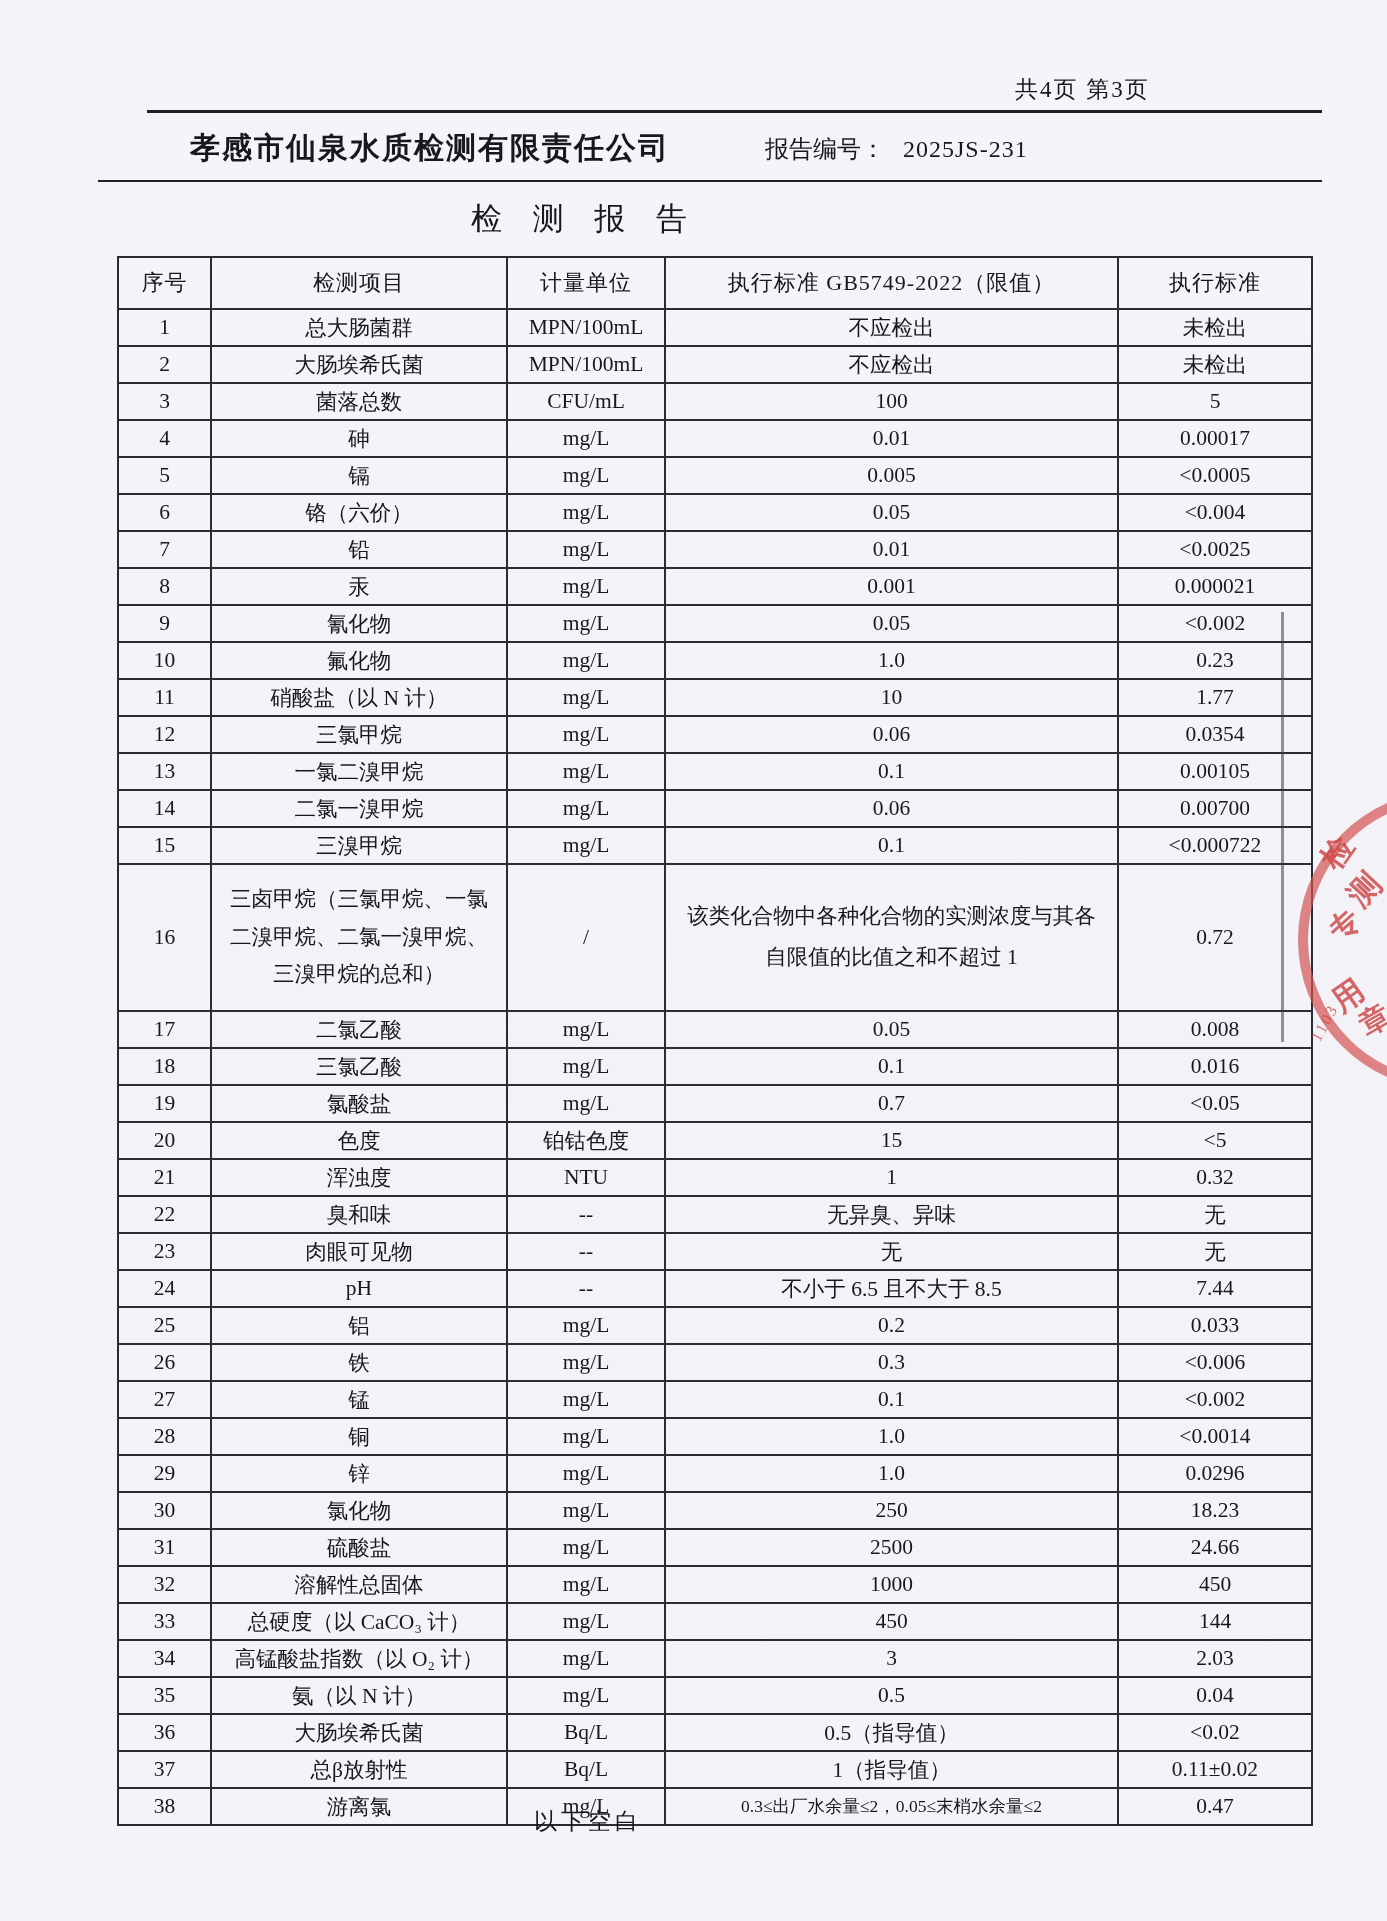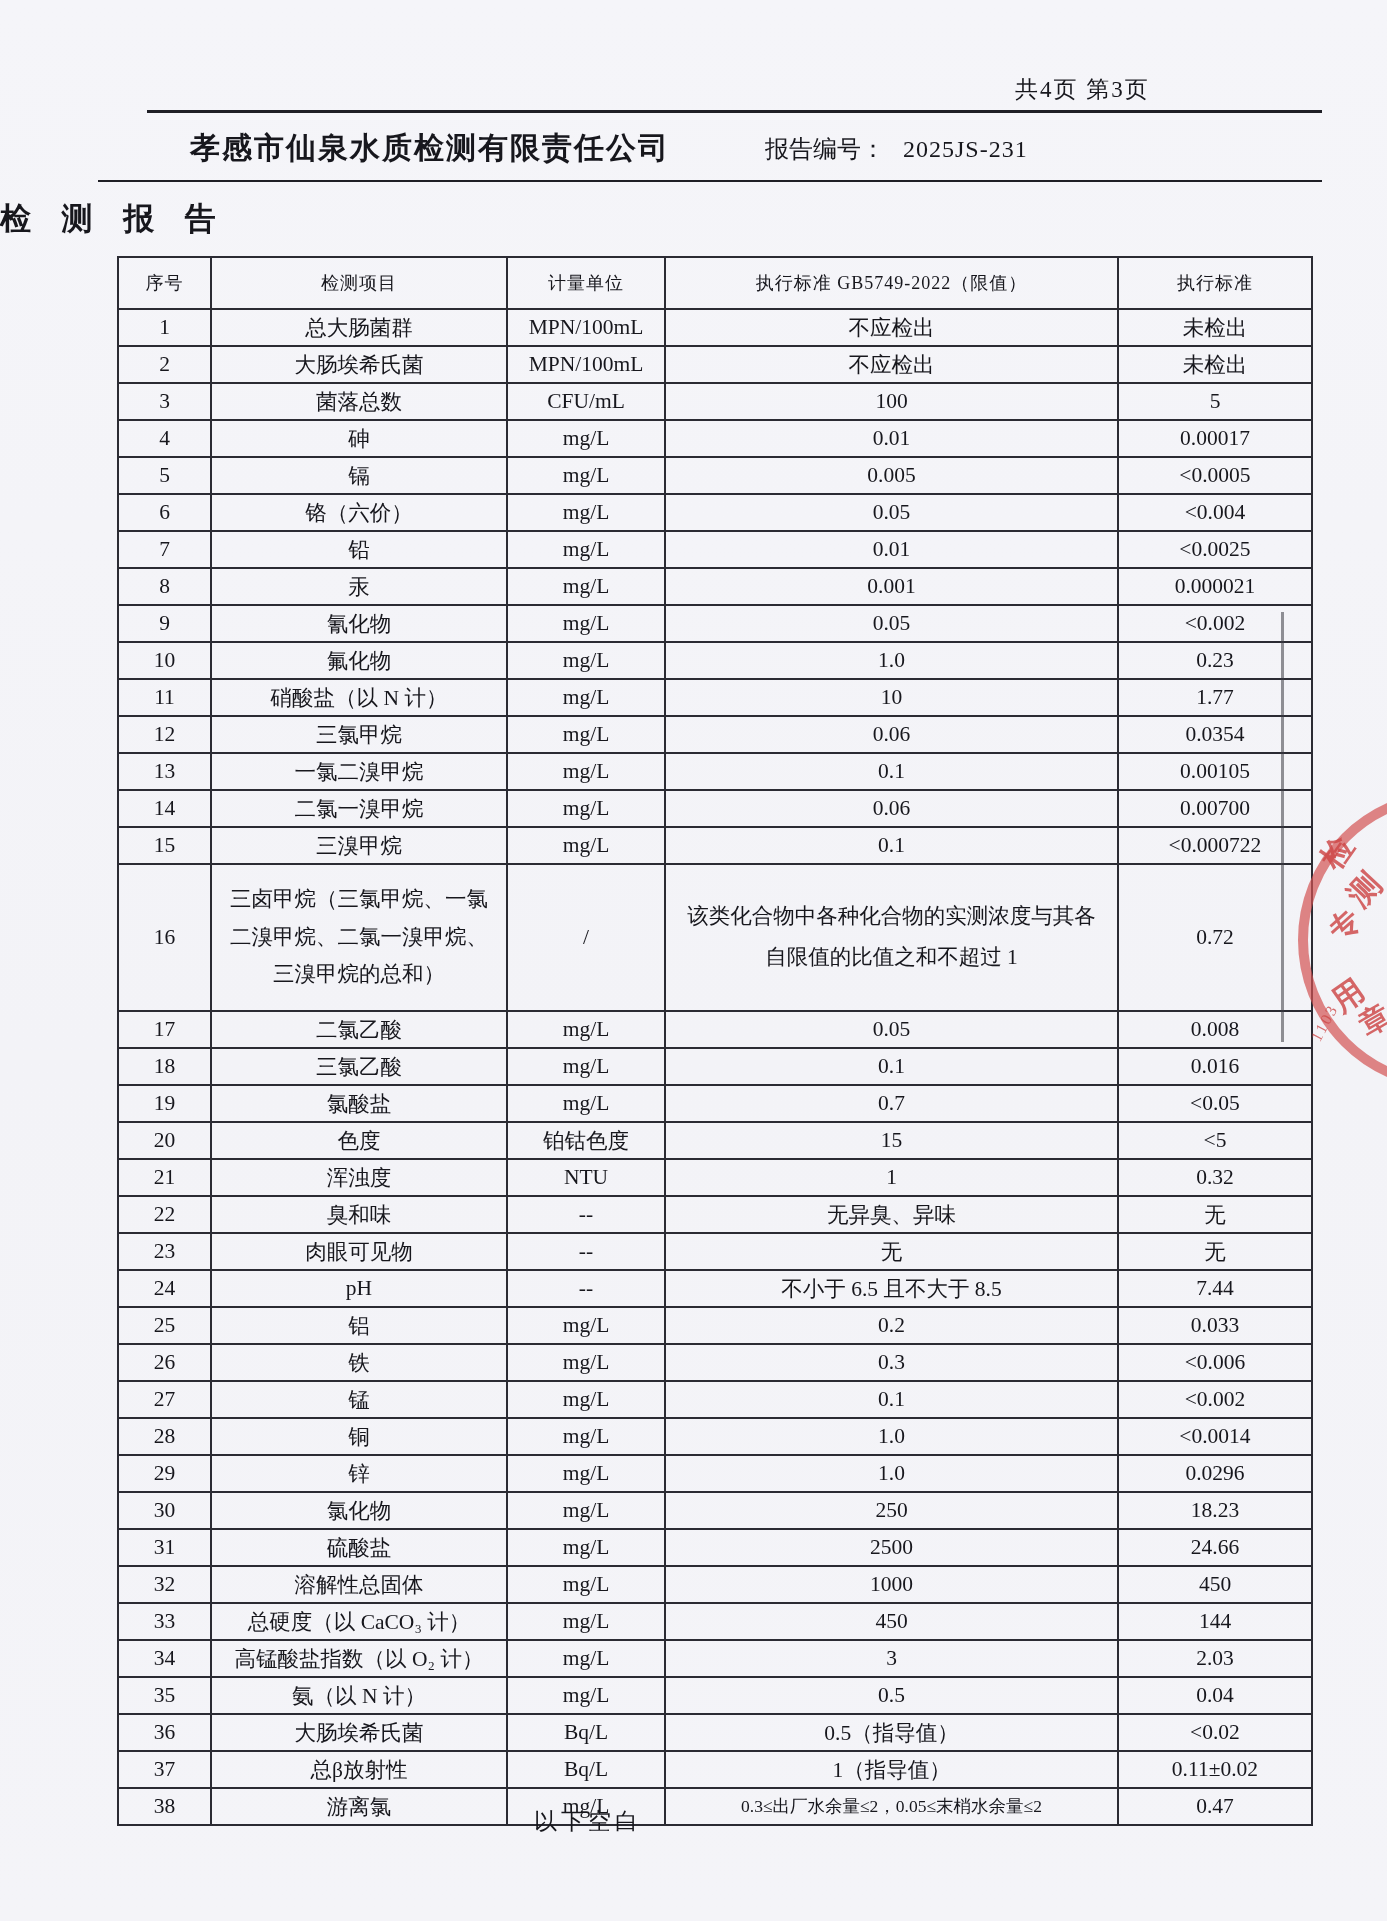--- a/index.html
+++ b/index.html
@@ -18,35 +18,35 @@
   .hr1 { position:absolute; top:110px; left:147px; width:1175px; height:3px; background:#1f1f26; }
   .hr2 { position:absolute; top:180px; left:98px;  width:1224px; height:2px; background:#1f1f26; }
   .company {
     position:absolute; top:128px; left:190px;
     font-family:"Liberation Sans","DejaVu Sans",sans-serif;
     font-weight:700; font-size:30px; letter-spacing:2px; white-space:nowrap;
   }
   .report-no { position:absolute; top:133px; left:765px; font-size:24px; white-space:nowrap; }
   .report-no .val { margin-left:18px; letter-spacing:1px; }
   .doc-title {
-    position:absolute; top:198px; left:0; width:1160px; 
+    position:absolute; top:198px; left:0; width:1160px; text-align:center;
     font-family:"Liberation Sans","DejaVu Sans",sans-serif;
-    font-weight:700; font-size:31px; word-spacing:18px; letter-spacing:2px;
+    font-weight:400; font-size:31px; word-spacing:18px; letter-spacing:2px;
   }
   table.report {
     position:absolute; top:256px; left:117px;
     width:1194px; border-collapse:collapse; table-layout:fixed;
     font-size:21.5px;
   }
   table.report th, table.report td {
     border:2px solid #2b2b33; text-align:center; vertical-align:middle;
     padding:0 6px; overflow:hidden;
   }
   table.report thead tr { height:52px; }
-  table.report th { font-weight:400; font-size:18px; letter-spacing:1px;font-family:Liberation Serif, serif; }
+  table.report th { font-weight:400; font-size:22px; letter-spacing:1px;font-family:Liberation Serif, serif; }
   table.report tbody tr { height:37px; }
   table.report tbody tr:nth-child(16) { height:120px; }
   table.report tbody tr:nth-child(16) td:nth-child(2) { line-height:1.75; padding:16px 14px;margin-left:32px; }
   table.report tbody tr:nth-child(16) td:nth-child(4) { line-height:1.95; padding:16px 20px; }
   table.report tbody tr:nth-child(38) td:nth-child(4) { font-size:17.5px; letter-spacing:0; }
   col.c-seq  { width:93px;  }
   col.c-item { width:296px; }
   col.c-unit { width:158px; }
   col.c-std  { width:453px; }
   col.c-res  { width:194px; }

